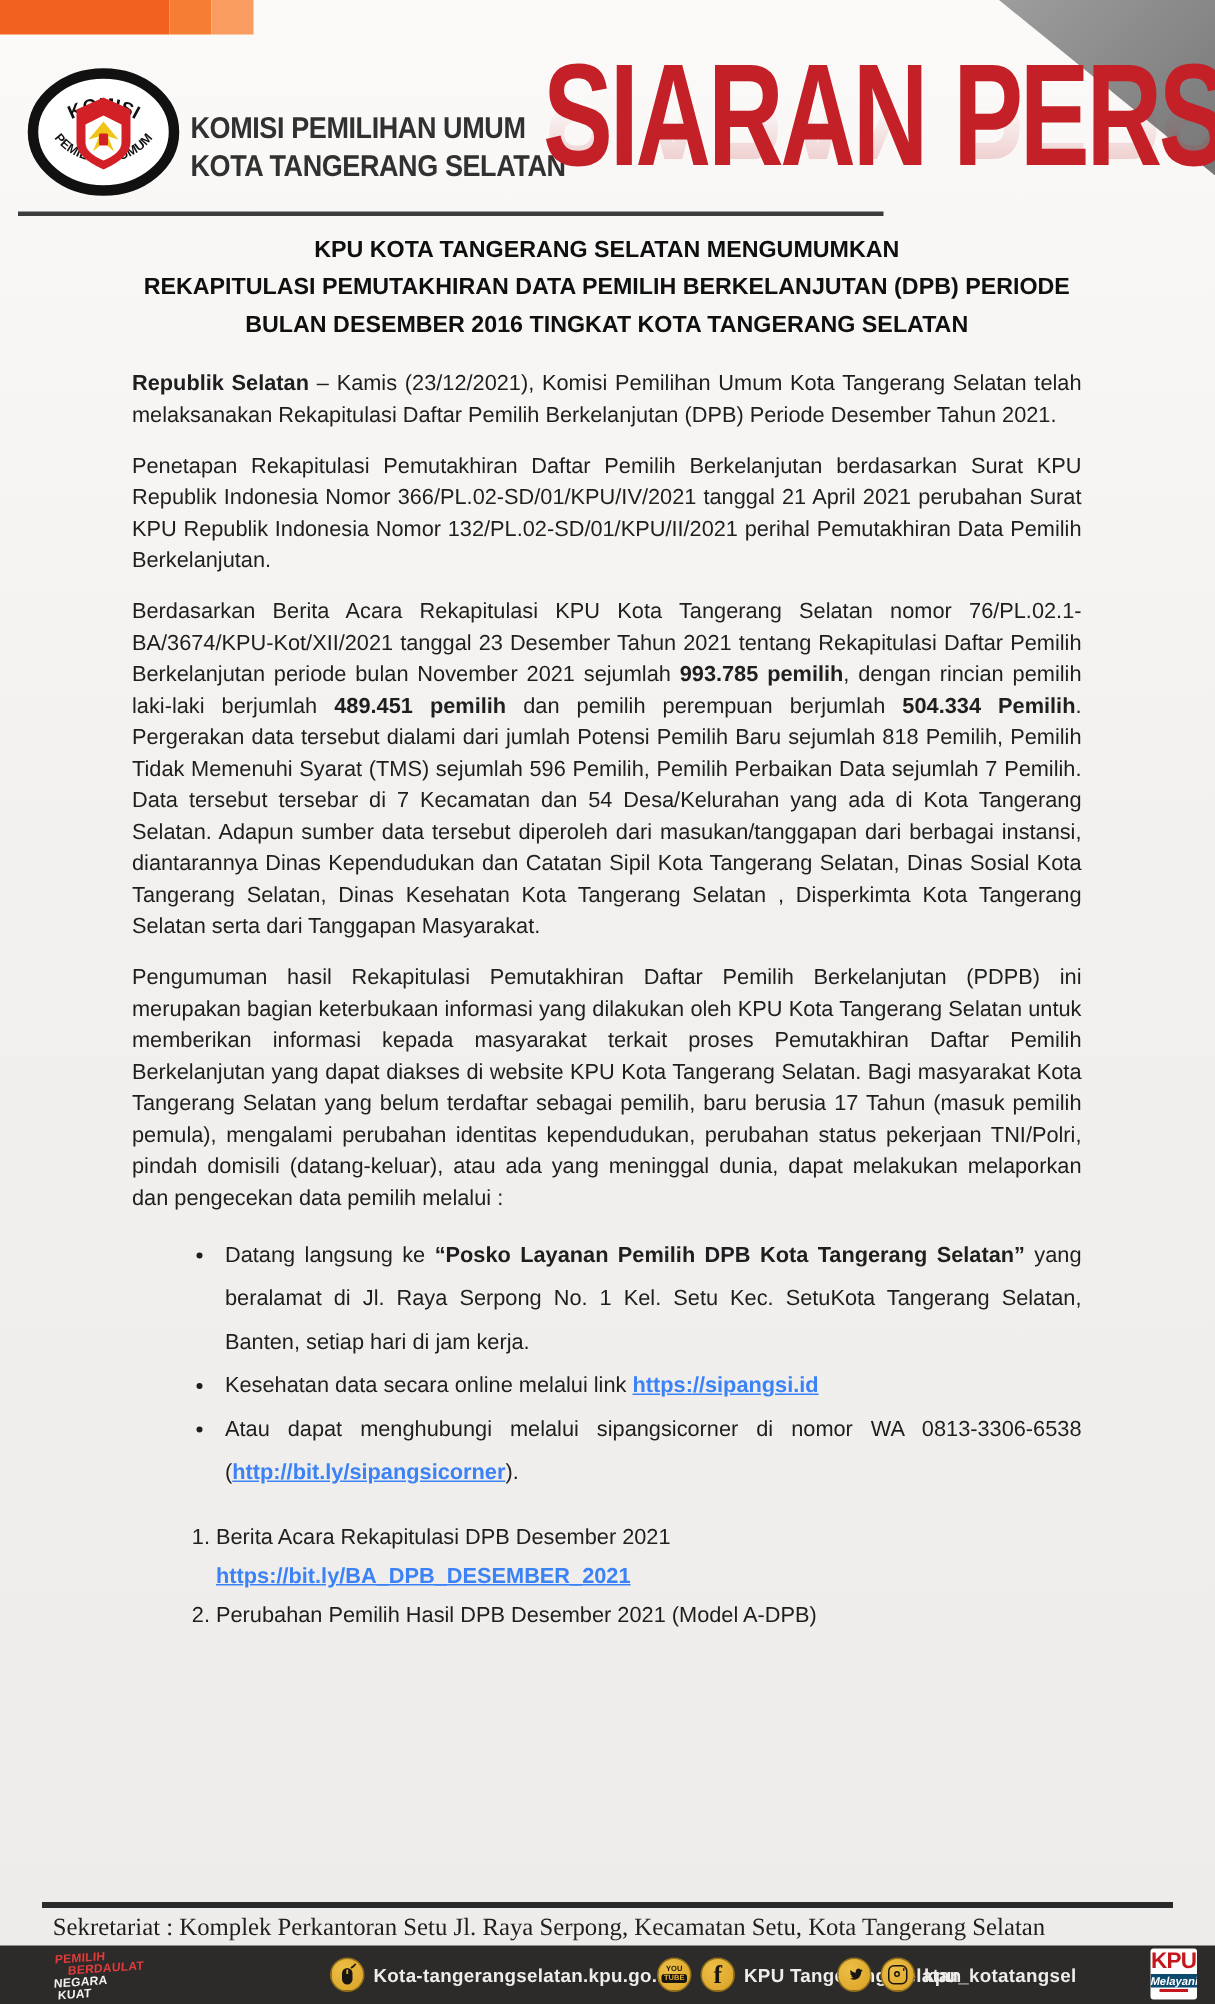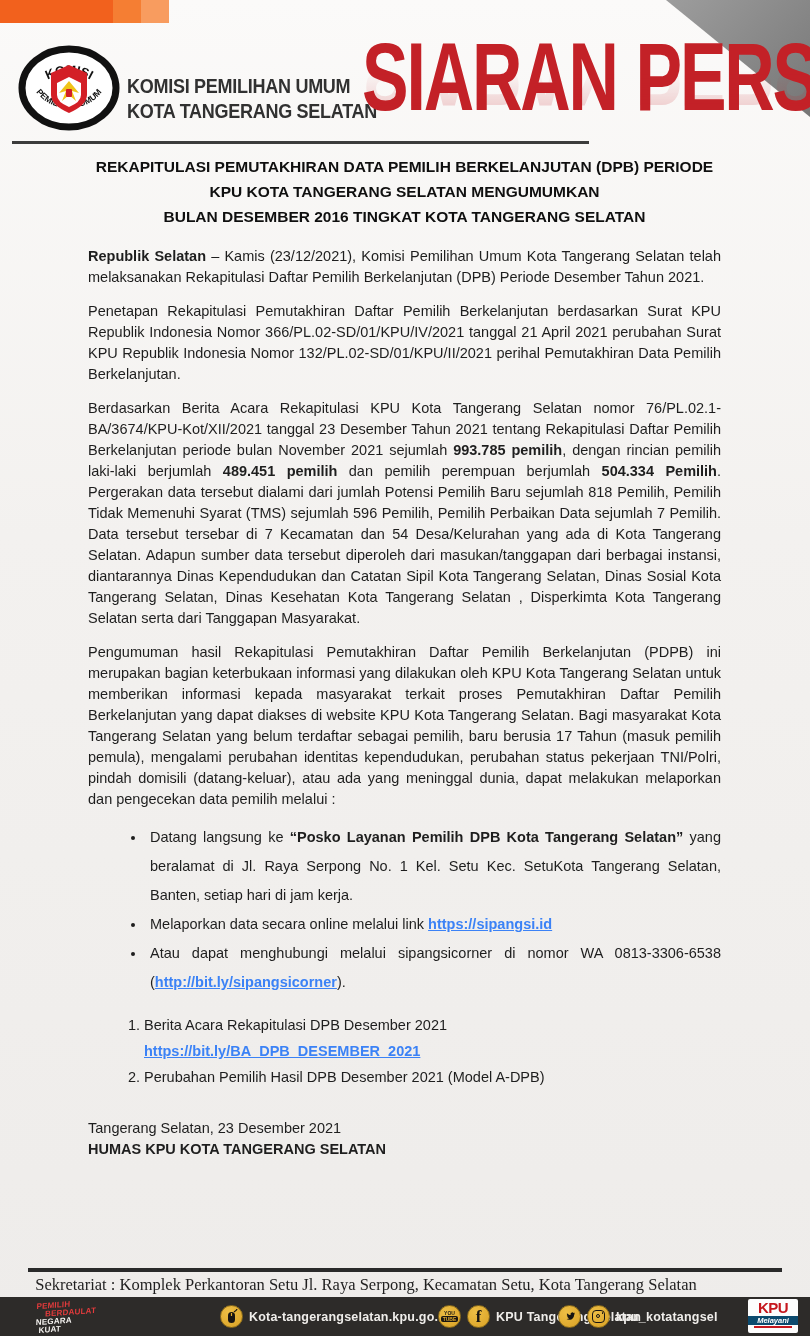--- a/index.html
+++ b/index.html
@@ -94,21 +94,21 @@
   .ig-dot { position:absolute; right:1px; top:1px; width:1.5px; height:1.5px; background:#181512; border-radius:50%; }
 
   .slogan { transform:rotate(-4deg) skewX(-6deg); font-weight:bold; line-height:8px; }
   .slogan div { font-size:8px; letter-spacing:.2px; }
   .slogan .red { color:#E23B3C; }
   .slogan .white { color:#F4F2EF; }
   .slogan .ind1 { margin-left:9px; }
   .slogan .ind2 { margin-left:3px; }
 
   .kpu-box {
-    position:absolute; right:12px; top:2px; width:50px; height:34px;
+    position:absolute; right:12px; top:2px; width:31px; height:34px;
     background:#FDFDFD; border-radius:2px; text-align:center; overflow:hidden;
   }
   .kpu-box .kpu-word { color:#C5161D; font-weight:bold; font-size:15px; line-height:17px; letter-spacing:-.5px; }
   .kpu-box .melayani { background:#0c4a6e; color:#fff; font-size:7.5px; line-height:9px; font-style:italic; font-weight:bold; }
   .kpu-box .underline-sm { height:2px; background:#C5161D; margin:1px 6px 0 6px; }
 </style>
 </head>
 <body>
 
 <div class="top-orange">
@@ -140,54 +140,50 @@
 </div>
 
 <div class="banner">SIARAN PERS</div>
 <div class="banner-reflect">SIARAN PERS</div>
 
 <div class="header-rule"></div>
 
 <div class="content">
 
   <div class="doc-title">
+    <div>KPU KOTA TANGERANG SELATAN MENGUMUMKAN</div>
     <div>REKAPITULASI PEMUTAKHIRAN DATA PEMILIH BERKELANJUTAN (DPB) PERIODE</div>
-    <div>KPU KOTA TANGERANG SELATAN MENGUMUMKAN</div>
     <div>BULAN DESEMBER 2016 TINGKAT KOTA TANGERANG SELATAN</div>
   </div>
 
   <p class="para"><b>Republik Selatan</b><span> – Kamis (23/12/2021), Komisi Pemilihan Umum Kota Tangerang Selatan telah melaksanakan Rekapitulasi Daftar Pemilih Berkelanjutan (DPB) Periode Desember Tahun 2021.</span></p>
 
   <p class="para">Penetapan Rekapitulasi Pemutakhiran Daftar Pemilih Berkelanjutan berdasarkan Surat KPU Republik Indonesia Nomor 366/PL.02-SD/01/KPU/IV/2021 tanggal 21 April 2021 perubahan Surat KPU Republik Indonesia Nomor 132/PL.02-SD/01/KPU/II/2021 perihal Pemutakhiran Data Pemilih Berkelanjutan.</p>
 
   <p class="para"><span>Berdasarkan Berita Acara Rekapitulasi KPU Kota Tangerang Selatan nomor 76/PL.02.1-BA/3674/KPU-Kot/XII/2021 tanggal 23 Desember Tahun 2021 tentang Rekapitulasi Daftar Pemilih Berkelanjutan periode bulan November 2021 sejumlah </span><b>993.785 pemilih</b><span>, dengan rincian pemilih laki-laki berjumlah </span><b>489.451 pemilih</b><span> dan pemilih perempuan berjumlah </span><b>504.334 Pemilih</b><span>. Pergerakan data tersebut dialami dari jumlah Potensi Pemilih Baru sejumlah 818 Pemilih, Pemilih Tidak Memenuhi Syarat (TMS) sejumlah 596 Pemilih, Pemilih Perbaikan Data sejumlah 7 Pemilih. Data tersebut tersebar di 7 Kecamatan dan 54 Desa/Kelurahan yang ada di Kota Tangerang Selatan. Adapun sumber data tersebut diperoleh dari masukan/tanggapan dari berbagai instansi, diantarannya Dinas Kependudukan dan Catatan Sipil Kota Tangerang Selatan, Dinas Sosial Kota Tangerang Selatan, Dinas Kesehatan Kota Tangerang Selatan , Disperkimta Kota Tangerang Selatan serta dari Tanggapan Masyarakat.</span></p>
 
   <p class="para">Pengumuman hasil Rekapitulasi Pemutakhiran Daftar Pemilih Berkelanjutan (PDPB) ini merupakan bagian keterbukaan informasi yang dilakukan oleh KPU Kota Tangerang Selatan untuk memberikan informasi kepada masyarakat terkait proses Pemutakhiran Daftar Pemilih Berkelanjutan yang dapat diakses di website KPU Kota Tangerang Selatan. Bagi masyarakat Kota Tangerang Selatan yang belum terdaftar sebagai pemilih, baru berusia 17 Tahun (masuk pemilih pemula), mengalami perubahan identitas kependudukan, perubahan status pekerjaan TNI/Polri, pindah domisili (datang-keluar), atau ada yang meninggal dunia, dapat melakukan melaporkan dan pengecekan data pemilih melalui :</p>
 
   <ul class="bullets">
     <li><span>Datang langsung ke </span><b>“Posko Layanan Pemilih DPB Kota Tangerang Selatan”</b><span> yang beralamat di Jl. Raya Serpong No. 1 Kel. Setu Kec. SetuKota Tangerang Selatan, Banten, setiap hari di jam kerja.</span></li>
-    <li><span>Melaporkan data secara online melalui link </span><span class="link">https://sipangsi.id</span></li>
+    <li><span>Kesehatan data secara online melalui link </span><span class="link">https://sipangsi.id</span></li>
     <li><span>Atau dapat menghubungi melalui sipangsicorner di nomor WA 0813-3306-6538 (</span><span class="link">http://bit.ly/sipangsicorner</span><span>).</span></li>
   </ul>
 
 
   <ol class="links-list">
     <li>
       <div>Berita Acara Rekapitulasi DPB Desember 2021</div>
       <div class="link">https://bit.ly/BA_DPB_DESEMBER_2021</div>
     </li>
     <li>
       <div>Perubahan Pemilih Hasil DPB Desember 2021 (Model A-DPB)</div>
     </li>
   </ol>
 
-  <div class="signature">
-    <div>Tangerang Selatan, 23 Desember 2021</div>
-    <div class="dept">HUMAS KPU KOTA TANGERANG SELATAN</div>
-  </div>
 
 </div>
 
 <div class="footer-rule"></div>
 <div class="secretariat">Sekretariat : Komplek Perkantoran Setu Jl. Raya Serpong, Kecamatan Setu, Kota Tangerang Selatan</div>
 
 <div class="footer-bar">
 
   <div class="fslot" style="left:36px;">
     <div class="slogan">

